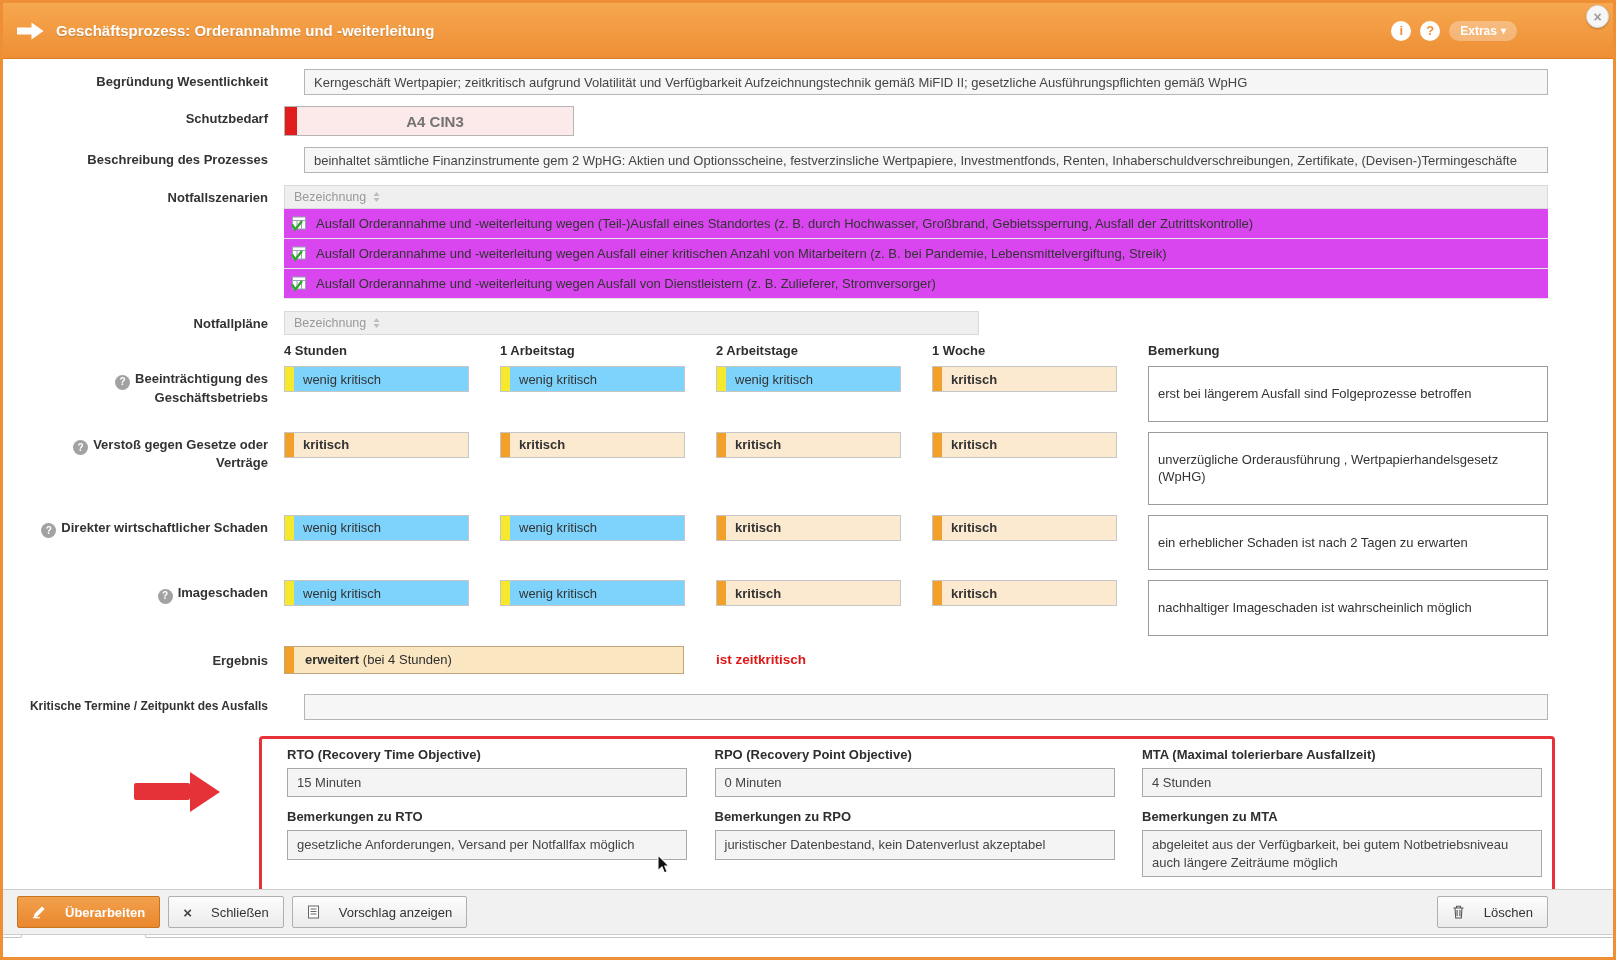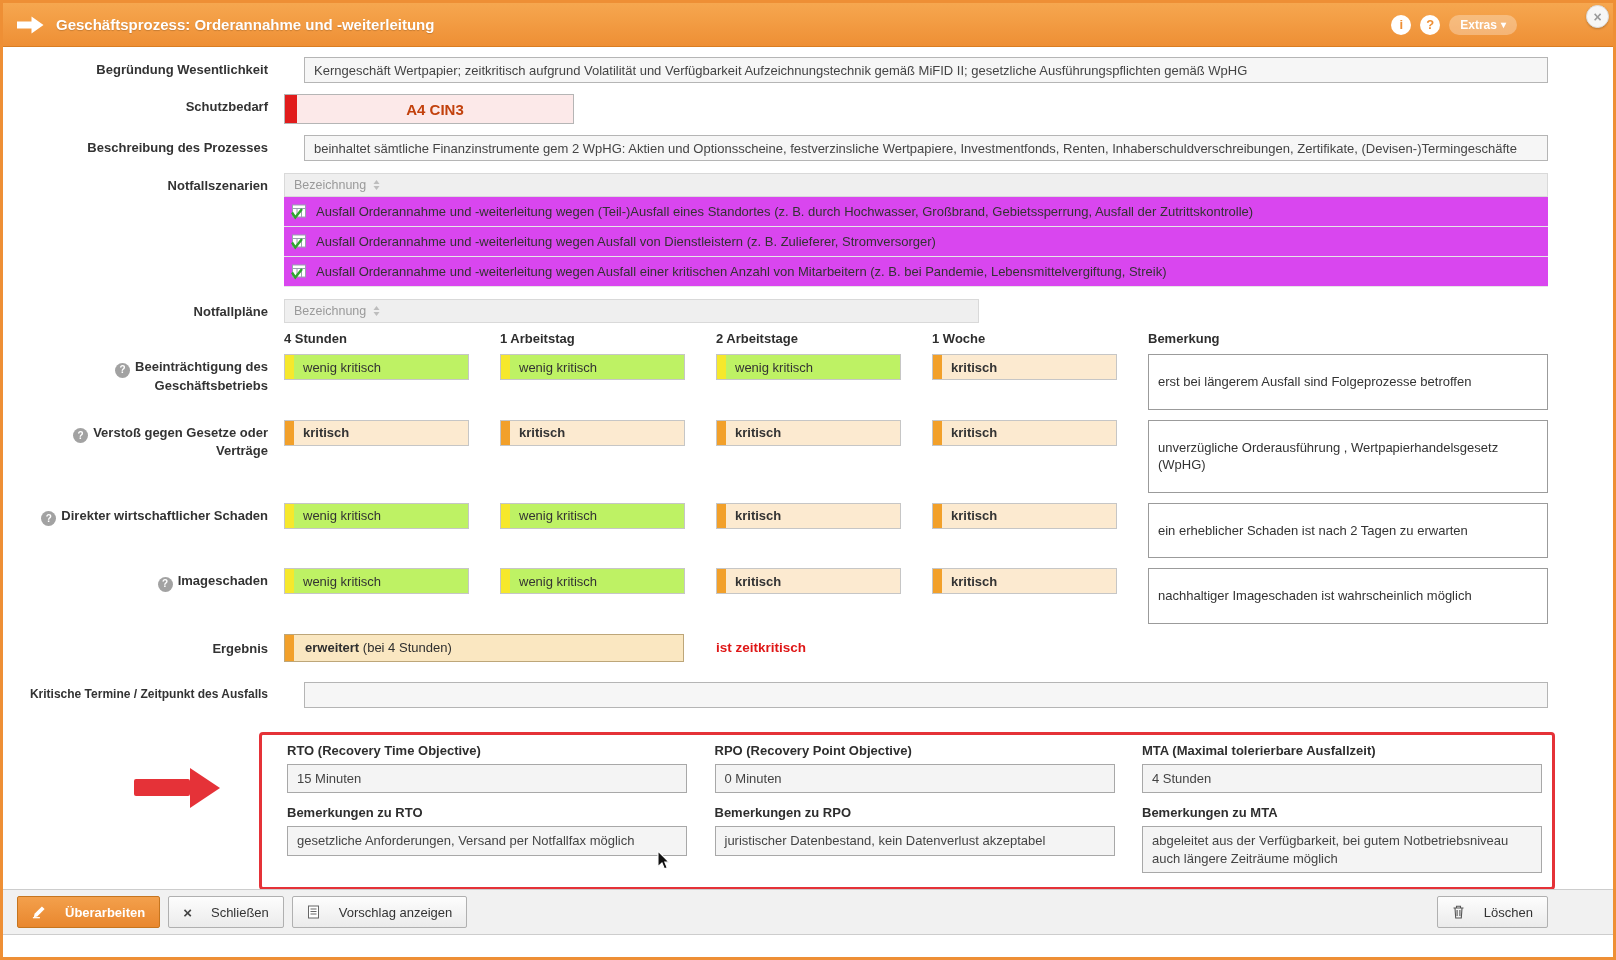--- a/index.html
+++ b/index.html
@@ -3,21 +3,21 @@
 <meta charset="utf-8">
 <style>
   * { margin:0; padding:0; box-sizing:border-box; }
   html,body { background:#dcdcdc; }
   body { font-family:"Liberation Sans", sans-serif; font-size:13px; color:#333; }
 
   .window { width:1616px; height:960px; background:#fff; border:3px solid #ee8f35;
             outline:1px solid #a9a9a9; position:relative; overflow:hidden; margin:0 auto; }
 
   
-  .titlebar { height:44px; background:linear-gradient(#f6a74f,#ee8f35); border-bottom:1px solid #d97d22;
+  .titlebar { height:56px; background:linear-gradient(#f6a74f,#ee8f35); border-bottom:1px solid #d97d22;
               display:flex; align-items:center; padding:0 14px; position:relative; }
   .title-arrow { display:flex; align-items:center; }
   .title { color:#fff; font-weight:bold; font-size:15px; margin-left:12px; text-shadow:0 1px 1px rgba(0,0,0,.18); }
   .tb-right { margin-left:auto; margin-right:82px; display:flex; align-items:center; gap:9px; }
   .circle-btn { width:20px; height:20px; border-radius:50%; background:#fff; color:#ee8f35;
                 font-weight:bold; font-size:13px; display:flex; align-items:center; justify-content:center; cursor:pointer; }
   .extras { background:rgba(255,255,255,.30); border-radius:11px; color:#fff; font-weight:bold; font-size:12px;
             padding:3px 11px; display:flex; align-items:center; gap:4px; cursor:pointer; }
   .extras .caret { font-size:10px; }
   .close-btn { position:absolute; right:4px; top:2px; width:23px; height:23px; border-radius:50%;
@@ -32,57 +32,57 @@
   .flabel.small-label { font-size:12px; }
   .fbody { flex:1; min-width:0; }
 
   .field { background:#f6f6f6; border:1px solid #b5b5b5; min-height:26px; padding:4px 9px;
            font-size:13px; color:#444; display:flex; align-items:center;margin-left:20px; }
   .mb11 { margin-bottom:11px; } .mb12 { margin-bottom:12px; } .mb8 { margin-bottom:8px; } .mb10 { margin-bottom:10px; }
 
   
   .schutz { width:290px; height:30px; border:1px solid #b5b5b5; background:#fce9e9; display:flex; }
   .schutz .sbar { width:12px; background:#e11c1c; }
-  .schutz .sval { flex:1; display:flex; align-items:center; justify-content:center; font-weight:bold; font-size:15px; color:#c2410c; }
+  .schutz .sval { flex:1; display:flex; align-items:center; justify-content:center; font-weight:bold; font-size:15px; color:#737373; }
 
   
   .table-head { background:#efefef; border:1px solid #d9d9d9; height:24px; display:flex; align-items:center;
                 padding:0 9px; color:#9a9a9a; font-size:12.5px; gap:6px; }
   .table-head.narrow { width:695px; }
   .scn-row { display:flex; align-items:center; gap:9px; padding:0 6px; height:30px;
              border-bottom:1px solid #e6e6e6; background:#d946ef; font-size:13px; color:#333; cursor:pointer; }
   .scn-icon { display:flex; flex:0 0 auto; }
 
   
   .bia-heading { font-size:17px; font-weight:normal; color:#4a4a4a; margin-bottom:9px; }
   .bia-cols { display:flex; font-weight:bold; font-size:13px; color:#2e2e2e; margin-bottom:8px; }
   .bia-cols .c { width:216px; }
   .bia-cols .c:last-child { width:400px; }
   .bia-row { margin-bottom:10px; }
   .row-cells { display:flex; align-items:flex-start; }
   .rating { width:185px; height:26px; margin-right:31px; border:1px solid #c6c6c6; display:flex;
-            align-items:center; background:#bef264; cursor:pointer; }
+            align-items:center; background:#7dd3fc; cursor:pointer; }
   .rating .bar { width:9px; align-self:stretch; background:#f6e82c; margin-right:9px; }
   .rating.high { background:#fcead0;font-weight:bold; }
   .rating.high .bar { background:#f2a02a; }
   .rating .txt { font-size:13px; color:#333; }
   .remark { width:400px; min-height:26px; border:1px solid #9b9b9b; background:#fff;
             font-size:13px; color:#333; padding:18px 9px; line-height:1.35; }
   .help { display:inline-flex; width:15px; height:15px; border-radius:50%; background:#a2a2a2; color:#fff;
           font-size:10px; font-weight:bold; align-items:center; justify-content:center;
           vertical-align:-2px; margin-right:5px; cursor:pointer; }
 
   .ergebnis-row { display:flex; align-items:center; margin-bottom:10px; }
   .ergebnis-box { width:400px; height:28px; border:1px solid #bda679; background:#fae7c1; display:flex; align-items:center; }
   .ergebnis-box .bar { width:9px; align-self:stretch; background:#f2a02a; margin-right:11px; }
   .ergebnis-box .txt { font-size:13px; color:#2e2e2e; }
   .zeitkritisch { color:#df1717; font-weight:bold; font-size:13.5px; margin-left:32px; }
 
   
-  .rto-wrap { position:relative; margin-top:16px; }
+  .rto-wrap { position:relative; margin-top:8px; }
   .red-box { border:3px solid #e53238; border-radius:4px; margin-left:-25px; margin-right:-7px;
              padding:8px 10px 14px 25px; display:flex; justify-content:space-between; background:transparent; }
   .rto-col { width:400px; }
   .rto-label { font-weight:bold; font-size:13px; color:#2e2e2e; margin-bottom:6px; }
   .rto-label.mt { margin-top:12px; }
   .rto-field { background:#f4f4f4; border:1px solid #a8a8a8; min-height:28px; padding:5px 9px;
                font-size:13px; color:#444; line-height:1.35; }
   .annot-arrow { position:absolute; left:-150px; top:36px; display:flex; align-items:center; }
   .annot-arrow .shaft { width:56px; height:17px; background:#e53238; border-radius:2px; }
   .annot-arrow .head { width:0; height:0; border-left:30px solid #e53238;
@@ -179,31 +179,31 @@
           <span>Ausfall Orderannahme und -weiterleitung wegen (Teil-)Ausfall eines Standortes (z. B. durch Hochwasser, Großbrand, Gebietssperrung, Ausfall der Zutrittskontrolle)</span>
         </div>
         <div class="scn-row">
           <span class="scn-icon">
               <svg width="17" height="17" viewBox="0 0 17 17">
                 <rect x="2.5" y="2" width="13" height="12" fill="#fff" stroke="#9aa0b0"></rect>
                 <path d="M2.5 5.5h13M7 5.5v8.5M11.5 5.5v8.5" stroke="#9aa0b0" stroke-width="1" fill="none"></path>
                 <path d="M2 9.5l3.3 5L12 6" stroke="#2fa52f" stroke-width="2.4" fill="none"></path>
               </svg>
             </span>
-          <span>Ausfall Orderannahme und -weiterleitung wegen Ausfall von Dienstleistern (z. B. Zulieferer, Stromversorger)</span>
+          <span>Ausfall Orderannahme und -weiterleitung wegen Ausfall einer kritischen Anzahl von Mitarbeitern (z. B. bei Pandemie, Lebensmittelvergiftung, Streik)</span>
         </div>
         <div class="scn-row">
           <span class="scn-icon">
               <svg width="17" height="17" viewBox="0 0 17 17">
                 <rect x="2.5" y="2" width="13" height="12" fill="#fff" stroke="#9aa0b0"></rect>
                 <path d="M2.5 5.5h13M7 5.5v8.5M11.5 5.5v8.5" stroke="#9aa0b0" stroke-width="1" fill="none"></path>
                 <path d="M2 9.5l3.3 5L12 6" stroke="#2fa52f" stroke-width="2.4" fill="none"></path>
               </svg>
             </span>
-          <span>Ausfall Orderannahme und -weiterleitung wegen Ausfall einer kritischen Anzahl von Mitarbeitern (z. B. bei Pandemie, Lebensmittelvergiftung, Streik)</span>
+          <span>Ausfall Orderannahme und -weiterleitung wegen Ausfall von Dienstleistern (z. B. Zulieferer, Stromversorger)</span>
         </div>
       </div>
     </div>
 
     <div class="frow mb8">
       <div class="flabel">Notfallpläne</div>
       <div class="fbody">
         <div class="table-head narrow">
           <span>Bezeichnung</span>
           <svg width="9" height="12" viewBox="0 0 8 12">

